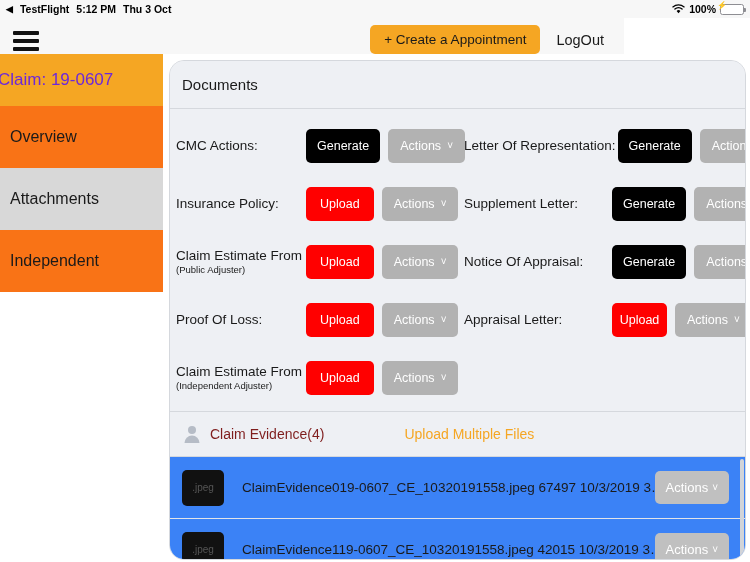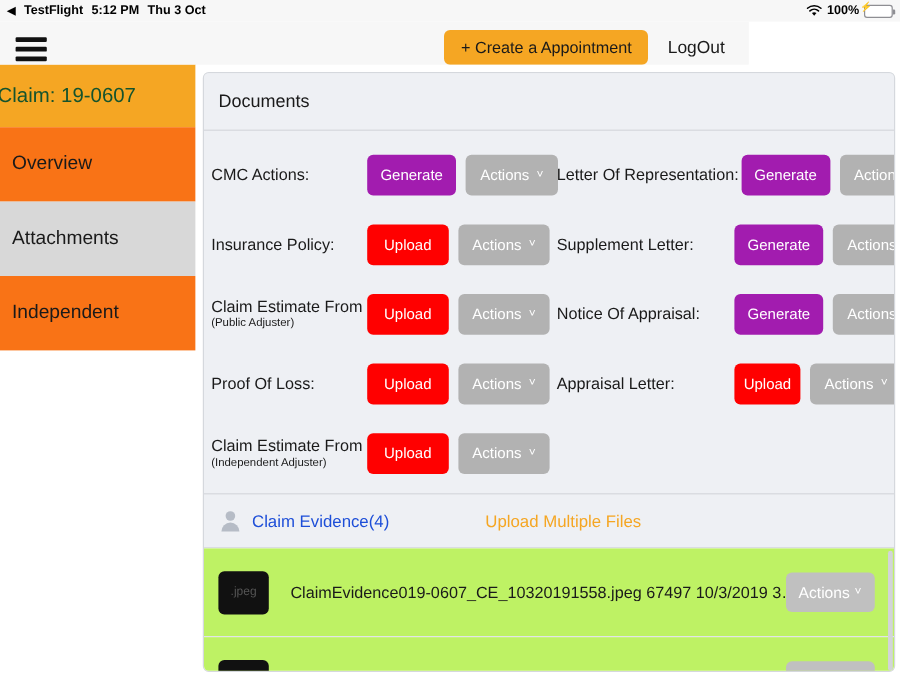--- a/index.html
+++ b/index.html
@@ -60,37 +60,37 @@
     font-size: 14.5px; padding: 6px 10px; margin-left: 6px; cursor: pointer;
   }
 
   
   .bodywrap { display: flex; width: 750px; height: 508px; }
 
   
   .sidebar { width: 163px; flex: 0 0 163px; background: #ffffff; }
   .claim-band {
     background: #f5a623; height: 52px; display: flex; align-items: center;
-    font-size: 17px; color: #14532d; padding-left: 0px; overflow: hidden;
+    font-size: 17px; color: #6d28d9; padding-left: 0px; overflow: hidden;
   }
   .claim-band span { margin-left: -2px; white-space: nowrap; }
   .side-item {
     height: 62px; display: flex; align-items: center;
     padding-left: 10px; font-size: 16px; color: #1a1a1a; cursor: pointer;
   }
   .side-item.dark { background: #f97316; }
   .side-item.light { background: #d8d8d8; }
 
   
   .main {
     flex: 1; background: #ffffff; padding: 6px 4px 0 6px;
     position: relative; overflow: hidden;
   }
   .card {
-    background: #eef0f4; border: 1px solid #d5d8dd; border-radius: 5px;
+    background: #eef0f4; border: 1px solid #d5d8dd; border-radius: 15px;
     height: 500px; overflow: hidden; position: relative;
   }
   .card-head {
     height: 48px; display: flex; align-items: center; padding-left: 12px;
     font-size: 15px; color: #1a1a1a; border-bottom: 1px solid #d5d8dd;
     background: #eef0f4;
   }
 
   
   .doc-area { padding: 8px 0 4px 0; }
@@ -106,47 +106,47 @@
     white-space: nowrap;
   }
   .doc-label .sub { display: block; font-size: 9.5px; color: #1a1a1a; margin-top: 2px; }
   .lbl-fixed { width: 130px; flex: 0 0 130px; }
   .lbl-auto { flex: 0 0 auto; padding-right: 2px; }
   .btn {
     border: none; border-radius: 5px; color: #ffffff;
     font-family: "Liberation Sans", sans-serif;
     font-size: 12.5px; cursor: pointer; white-space: nowrap;
   }
-  .btn-gen { background: #a21caf; padding: 10px 11px; }
+  .btn-gen { background: #000000; padding: 10px 11px; }
   .btn-upl { background: #ff0000; padding: 10px 14px; }
   .btn-act {
     background: #b2b2b2; padding: 10px 12px; margin-left: 8px;
     display: inline-flex; align-items: center; gap: 6px;
   }
   .chev { display: inline-block; font-size: 10px; line-height: 1; }
   .btn-fixed-w { width: 55px; text-align: center; padding-left: 0; padding-right: 0; }
 
   
   .evid-head {
     display: flex; align-items: center; height: 46px;
     border-top: 1px solid #d5d8dd; border-bottom: 1px solid #d5d8dd;
     padding-left: 12px; background: #eef0f4;
   }
   .avatar-icon { width: 20px; height: 20px; margin-right: 8px; flex: 0 0 20px; }
-  .evid-title { font-size: 14px; color: #1d4ed8; }
+  .evid-title { font-size: 14px; color: #7f1d1d; }
   .evid-upload {
     margin-left: 80px; color: #f5a623; font-size: 14px;
     cursor: pointer; text-decoration: none;
   }
 
   .file-list { background: #ffffff; }
   .file-row {
-    display: flex; align-items: center; height: 74px;
+    display: flex; align-items: center; height: 62px;
     padding: 0 10px 0 12px; border-bottom: 1px solid #e2e4e8;
-    background: #bef264;
+    background: #3b82f6;
   }
   .file-thumb {
     width: 42px; height: 36px; background: #111111; border-radius: 5px;
     flex: 0 0 42px; display: flex; align-items: center; justify-content: center;
     color: #555; font-size: 10px;
   }
   .file-name {
     margin-left: 18px; font-size: 13.5px; color: #1a1a1a;
     white-space: nowrap; overflow: hidden; flex: 1;
   }

